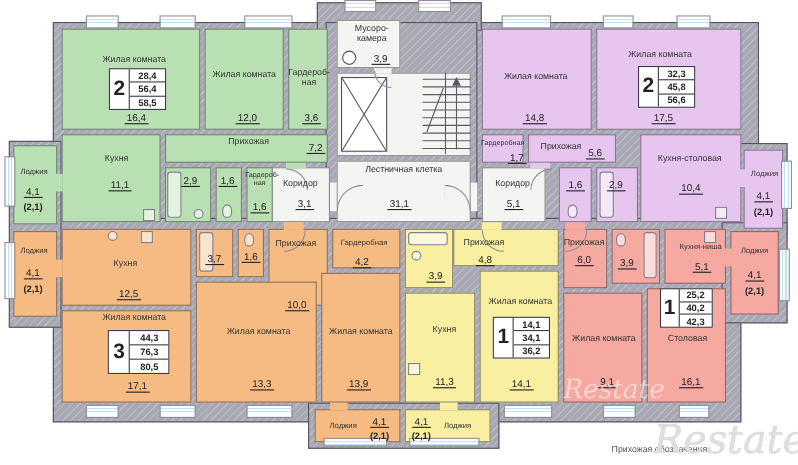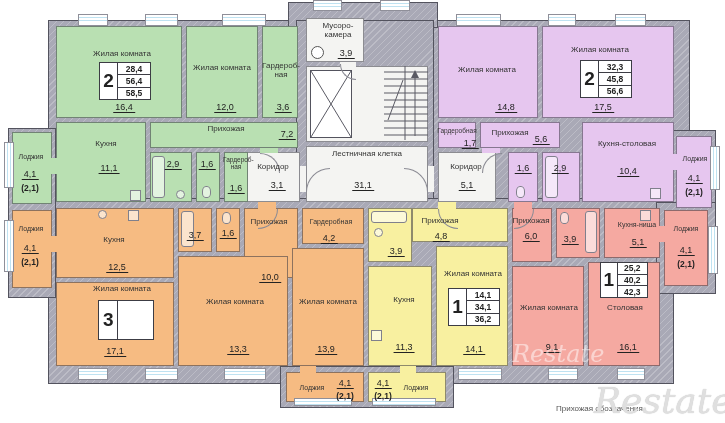--- a/index.html
+++ b/index.html
@@ -230,21 +230,21 @@
   <div class="badge" style="left:99px;top:62px;width:52px;height:38px">
     <div class="bn">2</div>
     <div class="bv">
       <div>28,4</div>
       <div>56,4</div>
       <div>58,5</div>
     </div>
   </div>
 
   <div class="nm" style="left:487px;top:66px">Жилая комната</div>
-  <div class="ar" style="left:506px;top:102px">14,8</div>
+  <div class="ar" style="left:486px;top:102px">14,8</div>
   <div class="nm" style="left:600px;top:46px">Жилая комната</div>
   <div class="ar" style="left:603px;top:102px">17,5</div>
   <div class="nm s6" style="left:457px;top:127px">Гардеробная</div>
   <div class="ar" style="left:470px;top:138px">1,7</div>
   <div class="nm" style="left:510px;top:129px">Прихожая</div>
   <div class="ar" style="left:541px;top:134px">5,6</div>
   <div class="ar" style="left:523px;top:163px">1,6</div>
   <div class="ar" style="left:560px;top:163px">2,9</div>
   <div class="nm" style="left:627px;top:140px">Кухня-столовая</div>
   <div class="ar" style="left:628px;top:166px">10,4</div>
@@ -262,33 +262,38 @@
 
   <div class="nm" style="left:114px;top:236px">Кухня</div>
   <div class="ar" style="left:117px;top:262px">12,5</div>
   <div class="ar" style="left:195px;top:230px">3,7</div>
   <div class="ar" style="left:228px;top:228px">1,6</div>
   <div class="nm" style="left:269px;top:218px">Прихожая</div>
   <div class="ar" style="left:270px;top:272px">10,0</div>
   <div class="nm s7" style="left:331px;top:218px">Гардеробная</div>
   <div class="ar" style="left:329px;top:233px">4,2</div>
   <div class="nm" style="left:122px;top:285px">Жилая комната</div>
-  <div class="ar" style="left:115px;top:346px">17,1</div>
+  <div class="ar" style="left:125px;top:346px">17,1</div>
   <div class="nm" style="left:235px;top:298px">Жилая комната</div>
   <div class="ar" style="left:238px;top:344px">13,3</div>
   <div class="nm" style="left:328px;top:298px">Жилая комната</div>
   <div class="ar" style="left:326px;top:344px">13,9</div>
   <div class="nm s7" style="left:31px;top:225px">Лоджия</div>
   <div class="ar" style="left:30px;top:243px">4,1</div>
   <div class="cf" style="left:30px;top:257px">(2,1)</div>
   <div class="nm s7" style="left:312px;top:384px">Лоджия</div>
   <div class="ar" style="left:345px;top:378px">4,1</div>
   <div class="cf" style="left:345px;top:391px">(2,1)</div>
   <div class="badge" style="left:98px;top:300px;width:56px;height:40px">
     <div class="bn">3</div>
+    <div class="bv">
+      <div>44,3</div>
+      <div>76,3</div>
+      <div>80,5</div>
+    </div>
   </div>
 
   <div class="nm" style="left:440px;top:217px">Прихожая</div>
   <div class="ar" style="left:441px;top:231px">4,8</div>
   <div class="ar" style="left:396px;top:246px">3,9</div>
   <div class="nm" style="left:404px;top:296px">Кухня</div>
   <div class="ar" style="left:404px;top:342px">11,3</div>
   <div class="nm" style="left:473px;top:270px">Жилая комната</div>
   <div class="ar" style="left:474px;top:344px">14,1</div>
   <div class="ar" style="left:383px;top:378px">4,1</div>

